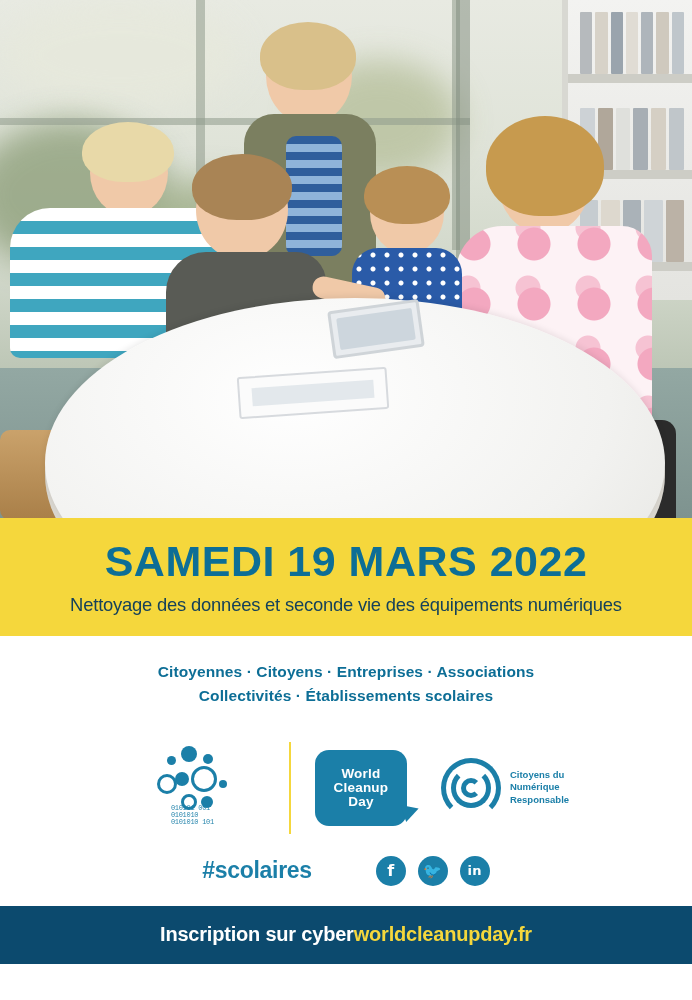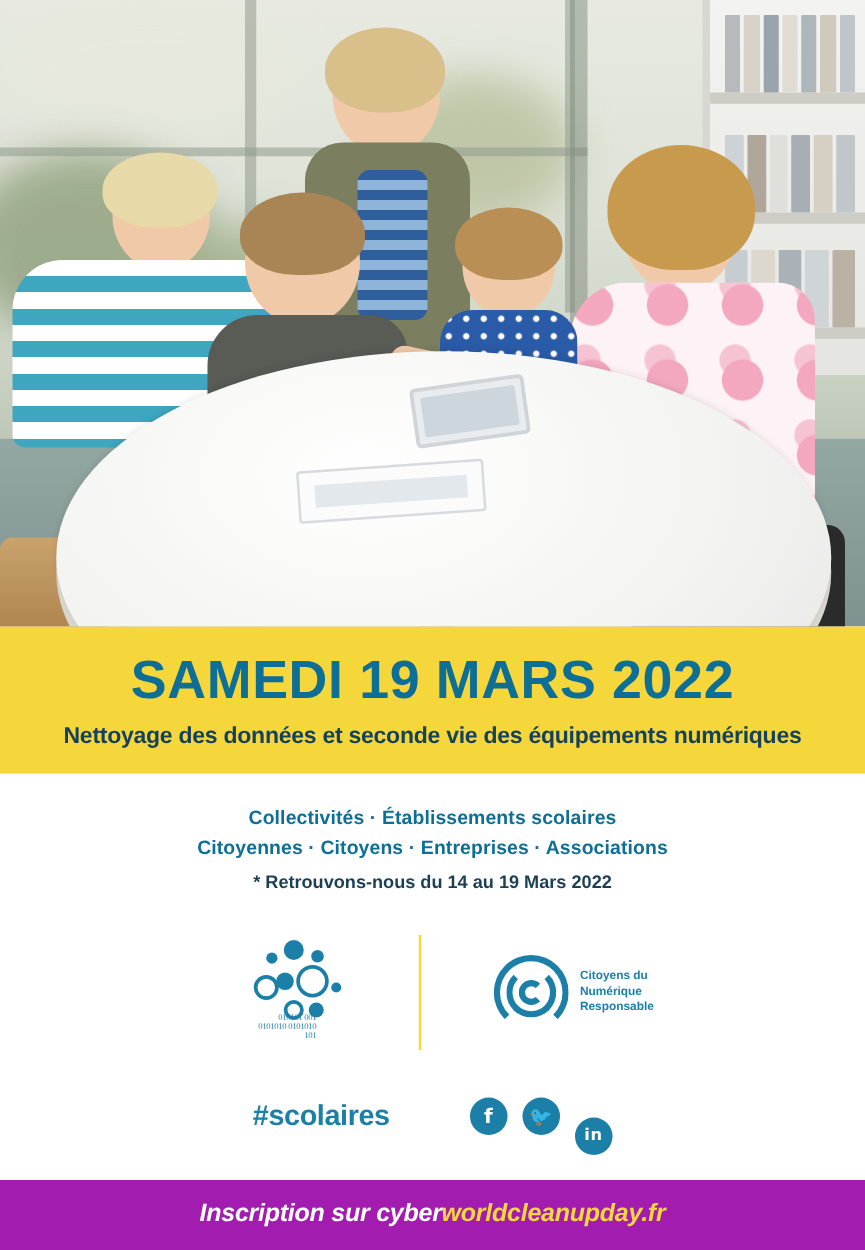--- a/index.html
+++ b/index.html
@@ -209,21 +209,21 @@
     color: #0d6e96;
     font-weight: 800;
     font-size: 43px;
     letter-spacing: .5px;
     line-height: 1.02;
     white-space: nowrap;
   }
   .date-sub {
     margin-top: 10px;
     color: #15415a;
-    font-weight: 700;
+    font-weight: 400;
     font-size: 18.4px;
     letter-spacing: -.2px;
     white-space: nowrap;
   }
 
   
   .band-white {
     background: #ffffff;
     text-align: center;
     padding: 24px 20px 10px;
@@ -248,25 +248,24 @@
     align-items: center;
     justify-content: center;
     gap: 0;
     padding: 24px 0 6px;
   }
   .logo-cyber { display: flex; align-items: center; gap: 12px; padding: 0 18px 0 28px; }
   .bubble-mark { width: 84px; height: 84px; position: relative; }
   .bubble-mark .b { position: absolute; border-radius: 50%; background: #1b7fa8; }
   .bubble-mark .ring { position:absolute; border:3px solid #1b7fa8; border-radius:50%; }
   .bubble-mark .bits {
-    position: absolute; left: 4px; bottom: 4px; width: 52px;
-    color: #1b7fa8; font-family: Liberation Serif, serif;
+    position: absolute; left: 20px; bottom: 4px; width: 52px;
+    color: #1b7fa8; font-family: Liberation Mono, monospace;
     font-size: 7px; line-height: 7px; letter-spacing: -0.3px;
     opacity: .95;
-    text-align: right;
   }
   .cyber-text .big {
     color: #15415a; font-weight: 800; font-size: 51px; letter-spacing: -1px; line-height: .9;
   }
   .cyber-text .small {
     color: #15415a; font-weight: 800; font-size: 16.5px; letter-spacing: .6px; margin-top: 6px;
   }
   .divider-v { width: 2px; height: 92px; background: #f5d73c; margin: 0 24px; }
   .wcd-badge {
     width: 92px; height: 76px; border-radius: 14px;
@@ -301,27 +300,27 @@
     color: #1b7fa8; font-weight: 800; font-size: 23px; letter-spacing: -.3px;
     margin-right: 52px;
   }
   .soc {
     width: 30px; height: 30px; border-radius: 50%;
     background: #1b7fa8; color: #fff;
     display: flex; align-items: center; justify-content: center;
     font-weight: 800; font-size: 16px; font-family: "DejaVu Sans", sans-serif;
   }
   .soc.tw { font-size: 15px; }
-  .soc.li { font-size: 13px; letter-spacing: .5px; margin-top: 32px; }
+  .soc.li { font-size: 13px; letter-spacing: .5px; }
 
   
   .footer {
-    background: #a21caf;
+    background: #0c4a6e;
     height: 58px;
-    display: flex; align-items: center; justify-content: center; font-style: italic;
+    display: flex; align-items: center; justify-content: center;
   }
   .footer-text {
     color: #ffffff; font-weight: 800; font-size: 20px; letter-spacing: -.2px;
   }
   .footer-text .hl { color: #f5d73c; }
 </style>
 </head>
 <body>
 
 <div class="poster">
@@ -411,23 +410,22 @@
     <div class="tablet"></div>
     <div class="paper"></div>
   </div>
 
   <div class="band-yellow">
     <div class="date-title">SAMEDI 19 MARS 2022</div>
     <div class="date-sub">Nettoyage des données et seconde vie des équipements numériques</div>
   </div>
 
   <div class="band-white">
+    <div class="aud-line">Citoyennes · Citoyens · Entreprises · Associations</div>
     <div class="aud-line">Collectivités · Établissements scolaires</div>
-    <div class="aud-line">Citoyennes · Citoyens · Entreprises · Associations</div>
-    <div class="aud-note">* Retrouvons-nous du 14 au 19 Mars 2022</div>
   </div>
 
   <div class="logos">
 
     <div class="logo-cyber">
       <div class="bubble-mark">
         <span class="b" style="left:30px;top:0;width:16px;height:16px;"></span>
         <span class="b" style="left:52px;top:8px;width:10px;height:10px;"></span>
         <span class="b" style="left:16px;top:10px;width:9px;height:9px;"></span>
         <span class="ring" style="left:40px;top:20px;width:26px;height:26px;"></span>
@@ -440,20 +438,26 @@
 001 0101010
 0101010
 101</span>
       </div>
       <div class="cyber-text">
       </div>
     </div>
 
     <div class="divider-v"></div>
 
+    <div class="wcd-badge">
+      <span>World</span>
+      <span>Cleanup</span>
+      <span>Day</span>
+      <span class="arrow"></span>
+    </div>
 
     <div class="inr">
       <div class="inr-mark">
         <span class="arc" style="left:0;top:0;width:60px;height:60px;border-color:#1b7fa8 #1b7fa8 transparent #1b7fa8;"></span>
         <span class="arc" style="left:10px;top:10px;width:40px;height:40px;border-color:transparent #1b7fa8 #1b7fa8 #1b7fa8;"></span>
         <span class="arc" style="left:20px;top:20px;width:20px;height:20px;border-color:#1b7fa8 transparent #1b7fa8 #1b7fa8;"></span>
       </div>
       <div class="inr-text">
         <div>Citoyens du</div>
         <div>Numérique</div>

